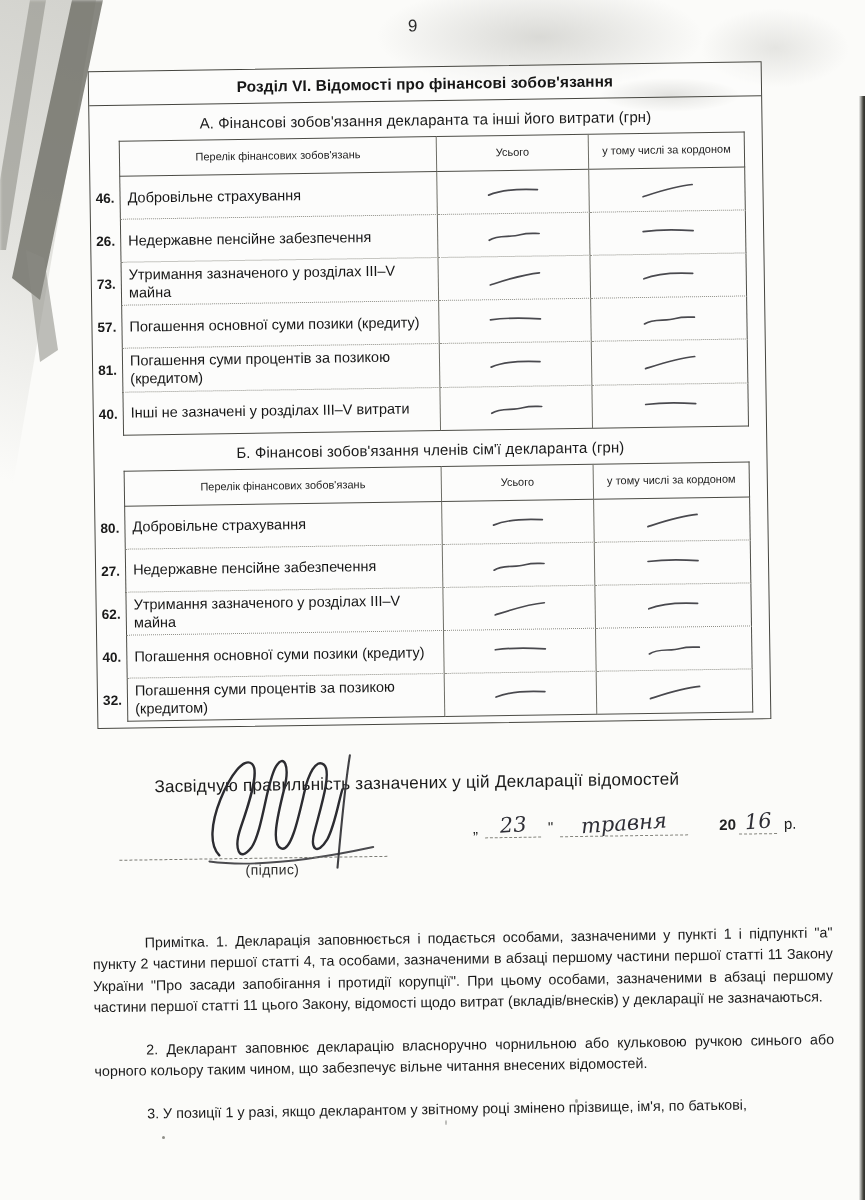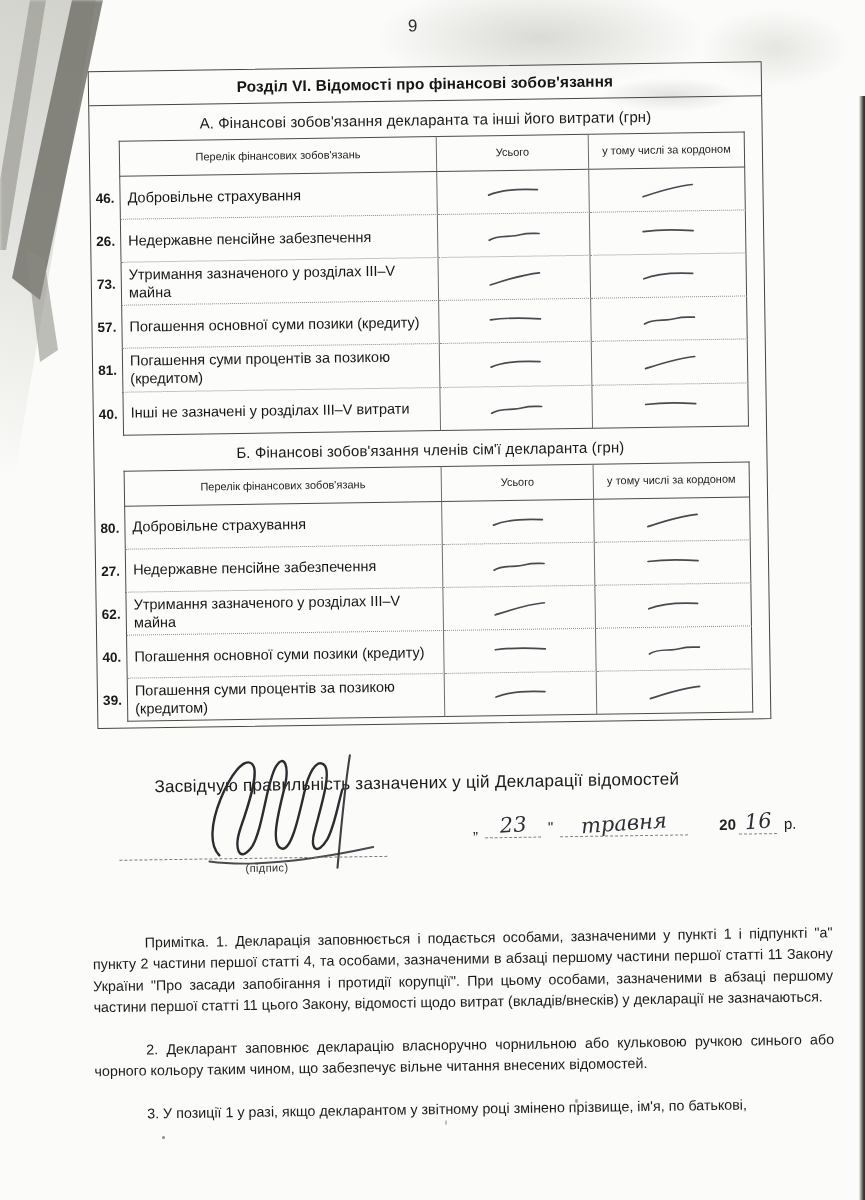--- a/index.html
+++ b/index.html
@@ -103,21 +103,21 @@
     position:absolute;left:148px;top:772px;width:660px;
     font-size:17.2px;color:#1a1a1a;letter-spacing:.2px;
   }
   .signature-svg{position:absolute;left:196px;top:748px;}
   .signature-svg path{stroke:#2c2c31;fill:none;stroke-linecap:round;}
   .sig-line{
     position:absolute;left:112px;top:855px;width:268px;
     border-top:1.2px dashed #7b7b74;height:0;
   }
   .sig-caption{
-    position:absolute;left:238px;top:859px;font-size:11px;color:#2f2f2f;letter-spacing:.4px;
+    position:absolute;left:238px;top:859px;font-size:14px;color:#2f2f2f;letter-spacing:.4px;
   }
   .date-line{
     position:absolute;left:466px;top:816px;
     display:flex;align-items:flex-end;gap:7px;
   }
   .printedq{font-size:15px;color:#222;padding-bottom:2px;}
   .printed{font-size:15px;color:#222;padding-bottom:2px;}
   .dl-slot{border-bottom:1.2px dashed #84847c;text-align:center;}
   .dl-day{width:56px;}
   .dl-month{width:128px;}
@@ -311,21 +311,21 @@
               <path d="M3,7 C18,5 38,5 53,6"></path>
             </svg>
           </div>
           <div class="cell vcell">
             <svg width="56" height="14" viewBox="0 0 56 14" class="pen-dash pd1">
               <path d="M3,11 C12,5 24,9 34,6 C42,4 48,5 53,5"></path>
             </svg>
           </div>
         </div>
         <div class="irow drow">
-          <div class="numcell">39.</div>
+          <div class="numcell">32.</div>
           <div class="cell lcell">Погашення суми процентів за позикою (кредитом)</div>
           <div class="cell vcell">
             <svg width="56" height="14" viewBox="0 0 56 14" class="pen-dash pd0">
               <path d="M3,9 C14,5 32,4 52,6"></path>
             </svg>
           </div>
           <div class="cell vcell">
             <svg width="56" height="14" viewBox="0 0 56 14" class="pen-dash pd2">
               <path d="M3,12 C16,9 36,4 53,4"></path>
             </svg>

